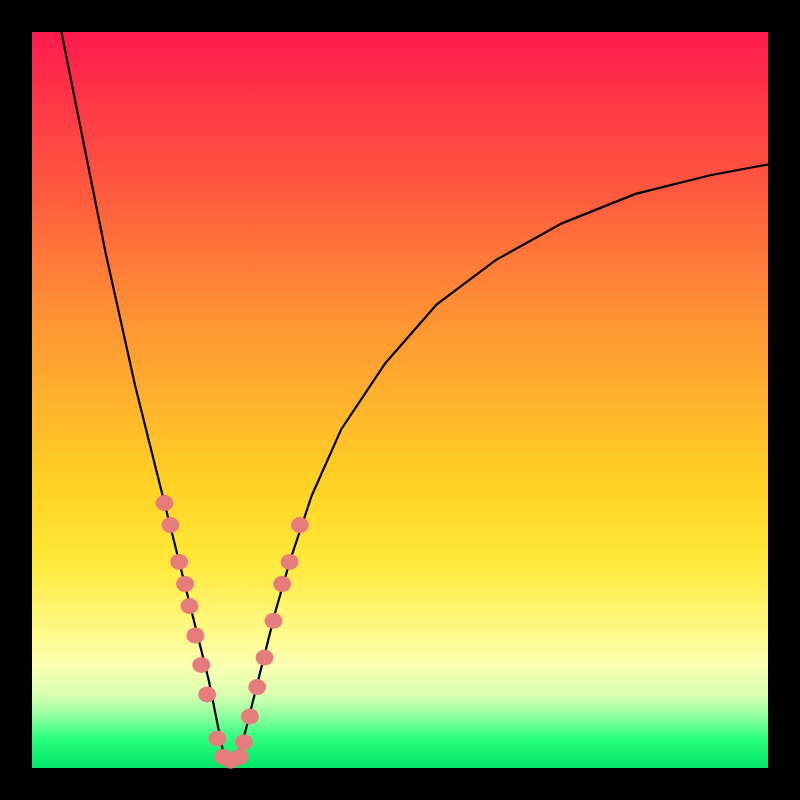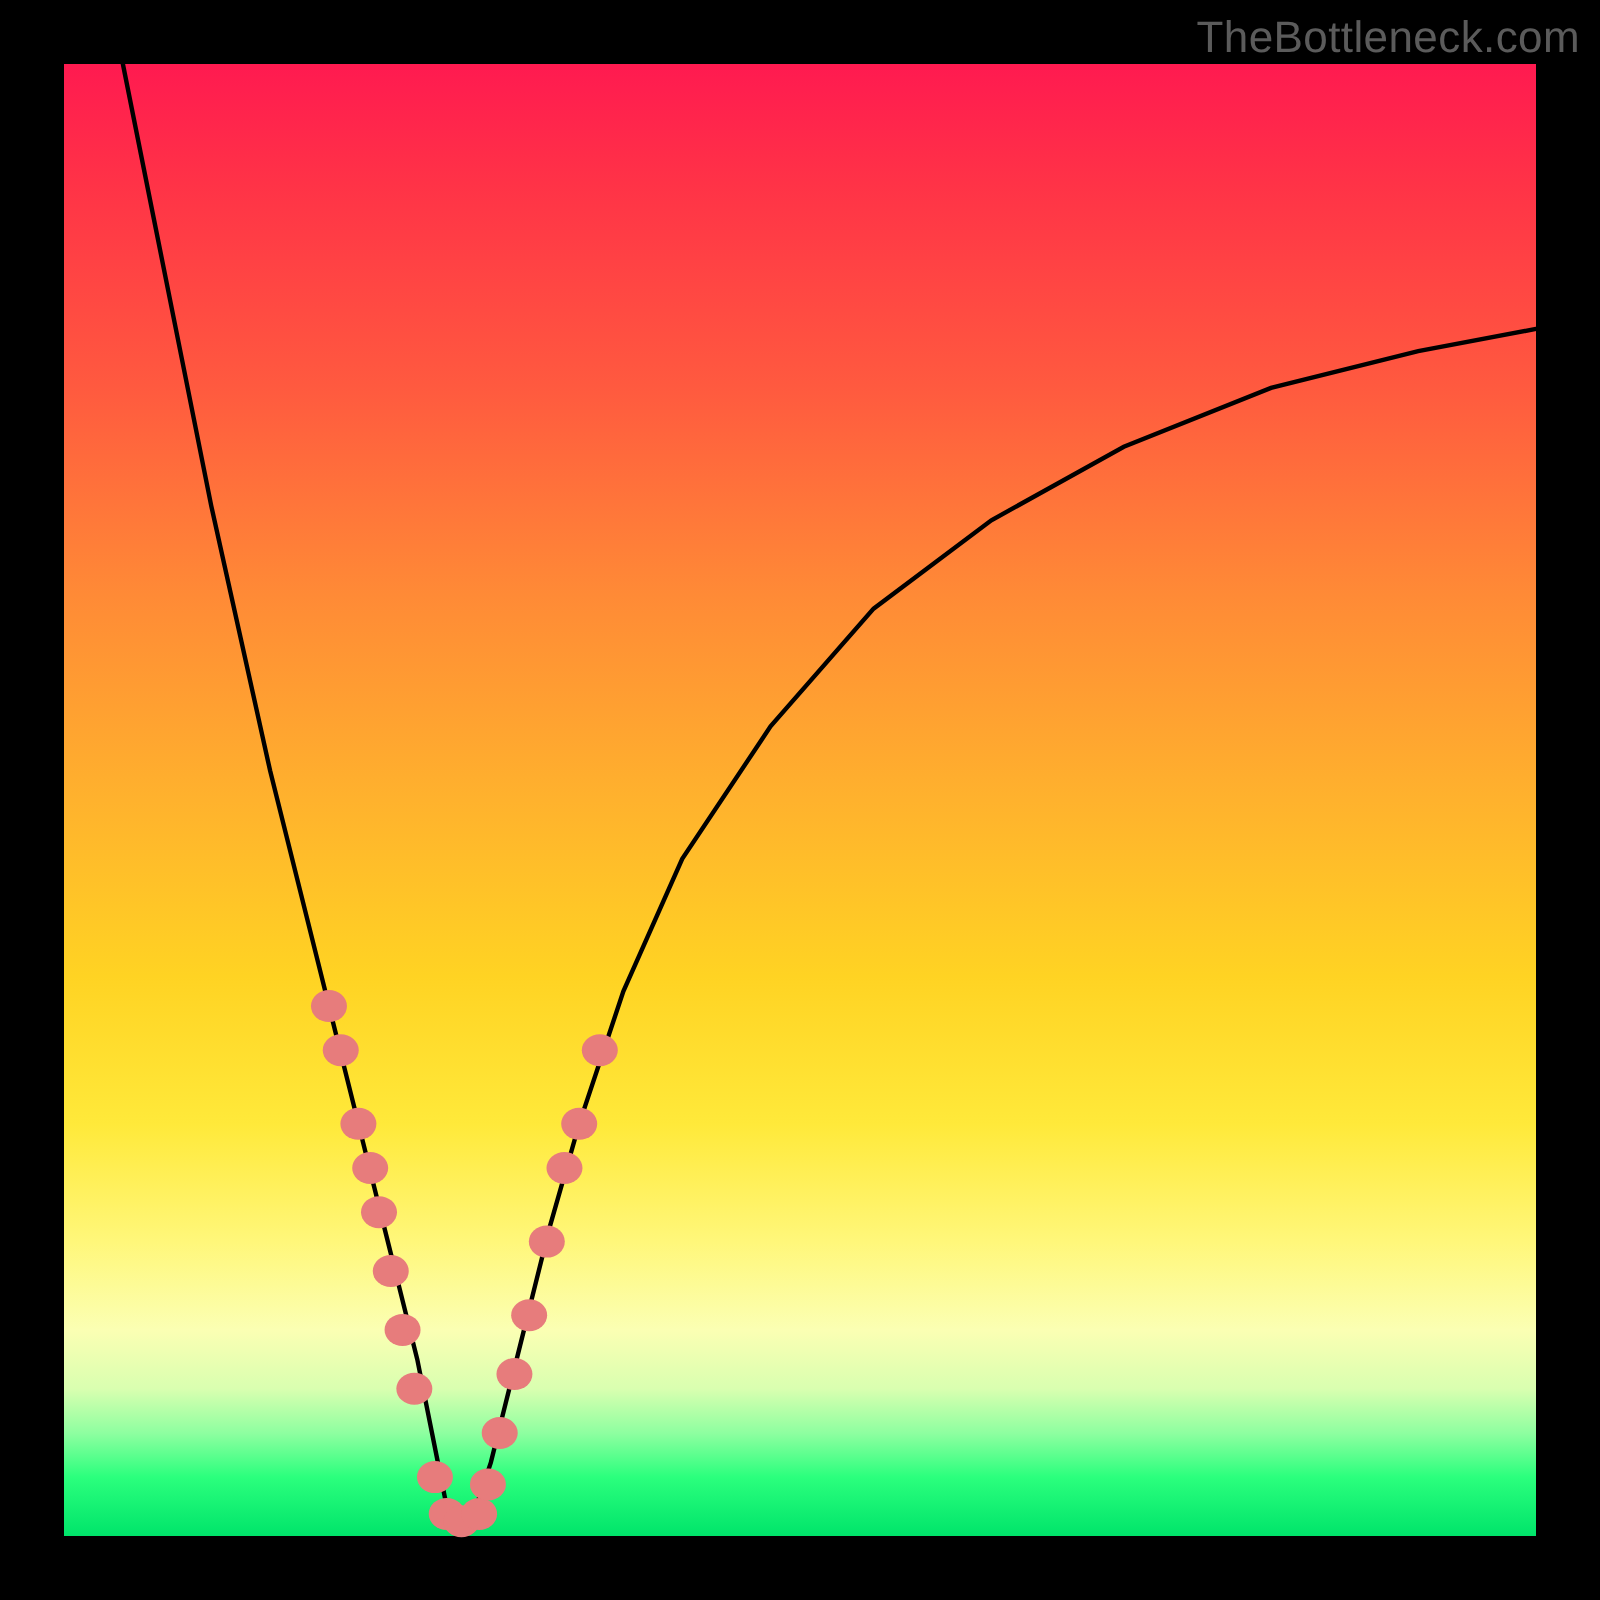--- a/index.html
+++ b/index.html
@@ -69,21 +69,20 @@
   }
   .dot {
     fill: #e77c7c;
     stroke: none;
   }
 </style>
 </head>
 <body>
 
 <div class="frame">
-  <div class="watermark">TheBottleneck.com</div>
   <div class="plot-area">
     <svg class="curve" id="curve-svg" viewBox="0 0 736 736">
         <path class="curve-path" d="M29.44 0.00 L44.16 73.60 L58.88 147.20 L73.60 220.80 L88.32 287.04 L103.04 353.28 L117.76 412.16 L132.48 471.04 L139.84 500.48 L147.20 529.92 L154.56 559.36 L161.92 588.80 L169.28 618.24 L176.64 647.68 L184.00 684.48 L191.36 721.28"></path>
         <path class="curve-path" d="M187.68 728.64 L209.76 728.64"></path>
         <path class="curve-path" d="M206.08 721.28 L213.44 699.20 L220.80 669.76 L228.16 640.32 L235.52 610.88 L242.88 581.44 L257.60 529.92 L279.68 463.68 L309.12 397.44 L353.28 331.20 L404.80 272.32 L463.68 228.16 L529.92 191.36 L603.52 161.92 L677.12 143.52 L736.00 132.48"></path>
         <ellipse class="dot" cx="132.48" cy="471.04" rx="9" ry="8"></ellipse>
         <ellipse class="dot" cx="138.37" cy="493.12" rx="9" ry="8"></ellipse>
         <ellipse class="dot" cx="147.20" cy="529.92" rx="9" ry="8"></ellipse>
         <ellipse class="dot" cx="153.09" cy="552.00" rx="9" ry="8"></ellipse>
         <ellipse class="dot" cx="157.50" cy="574.08" rx="9" ry="8"></ellipse>

